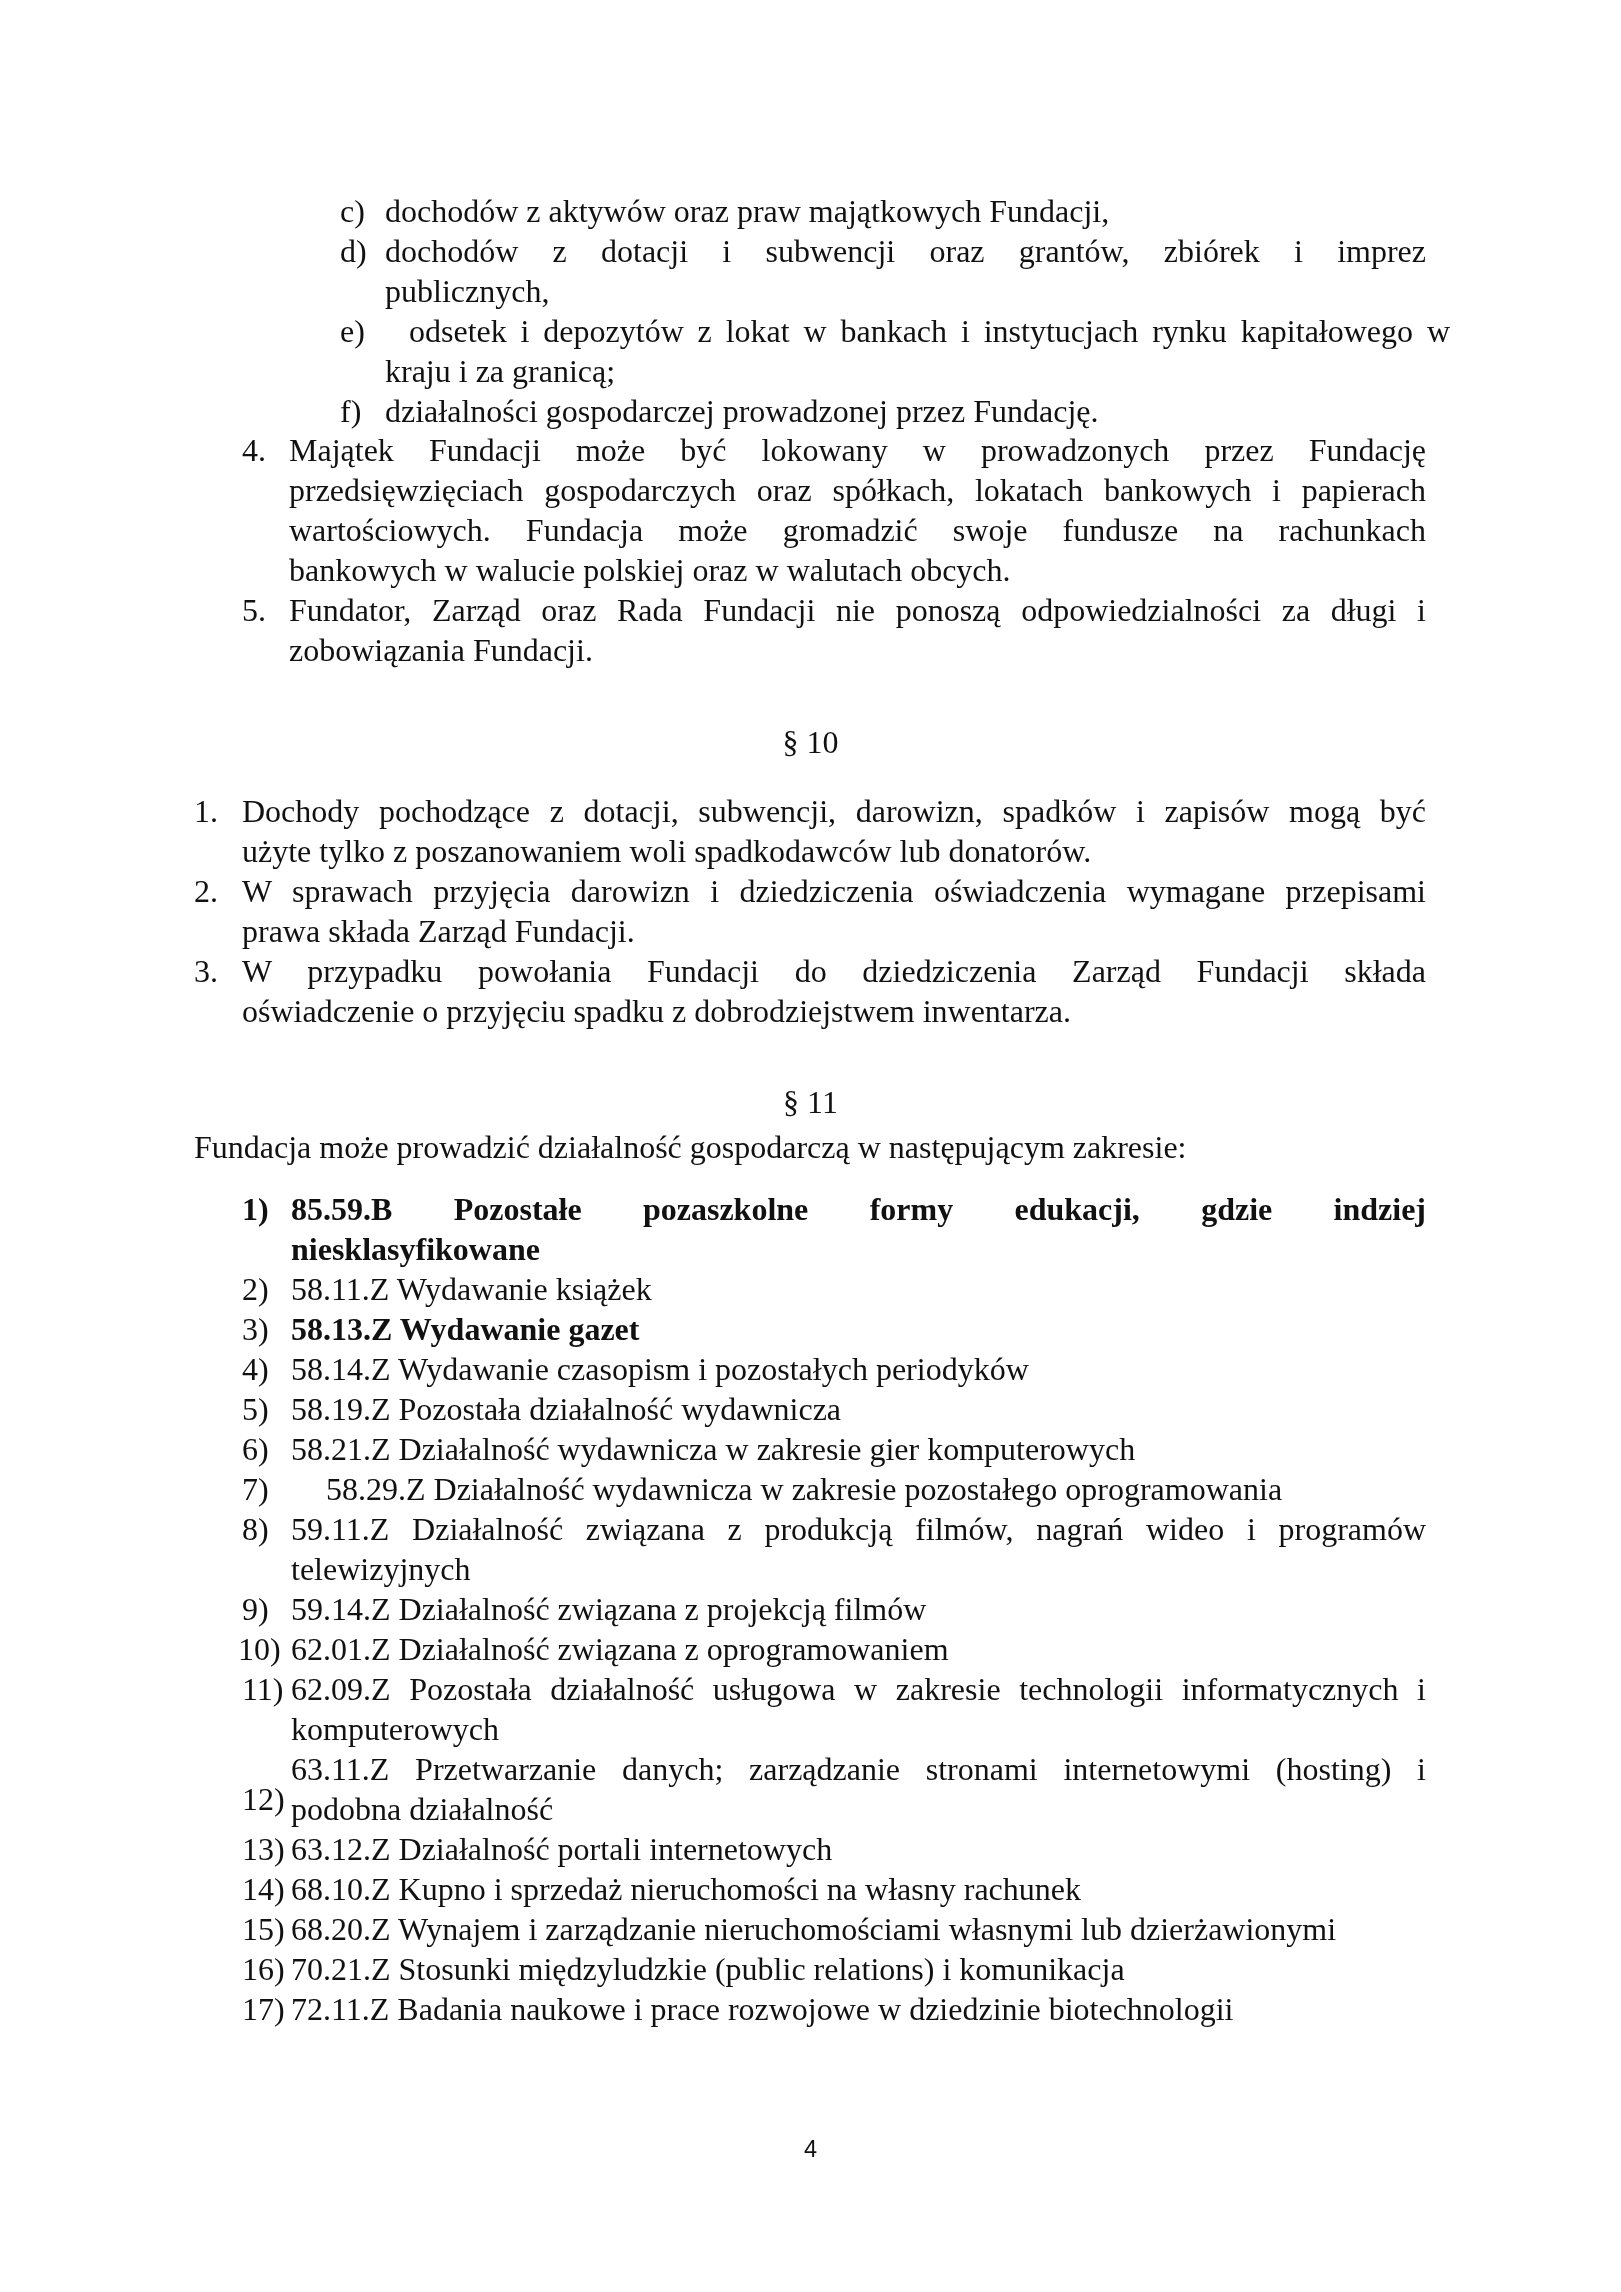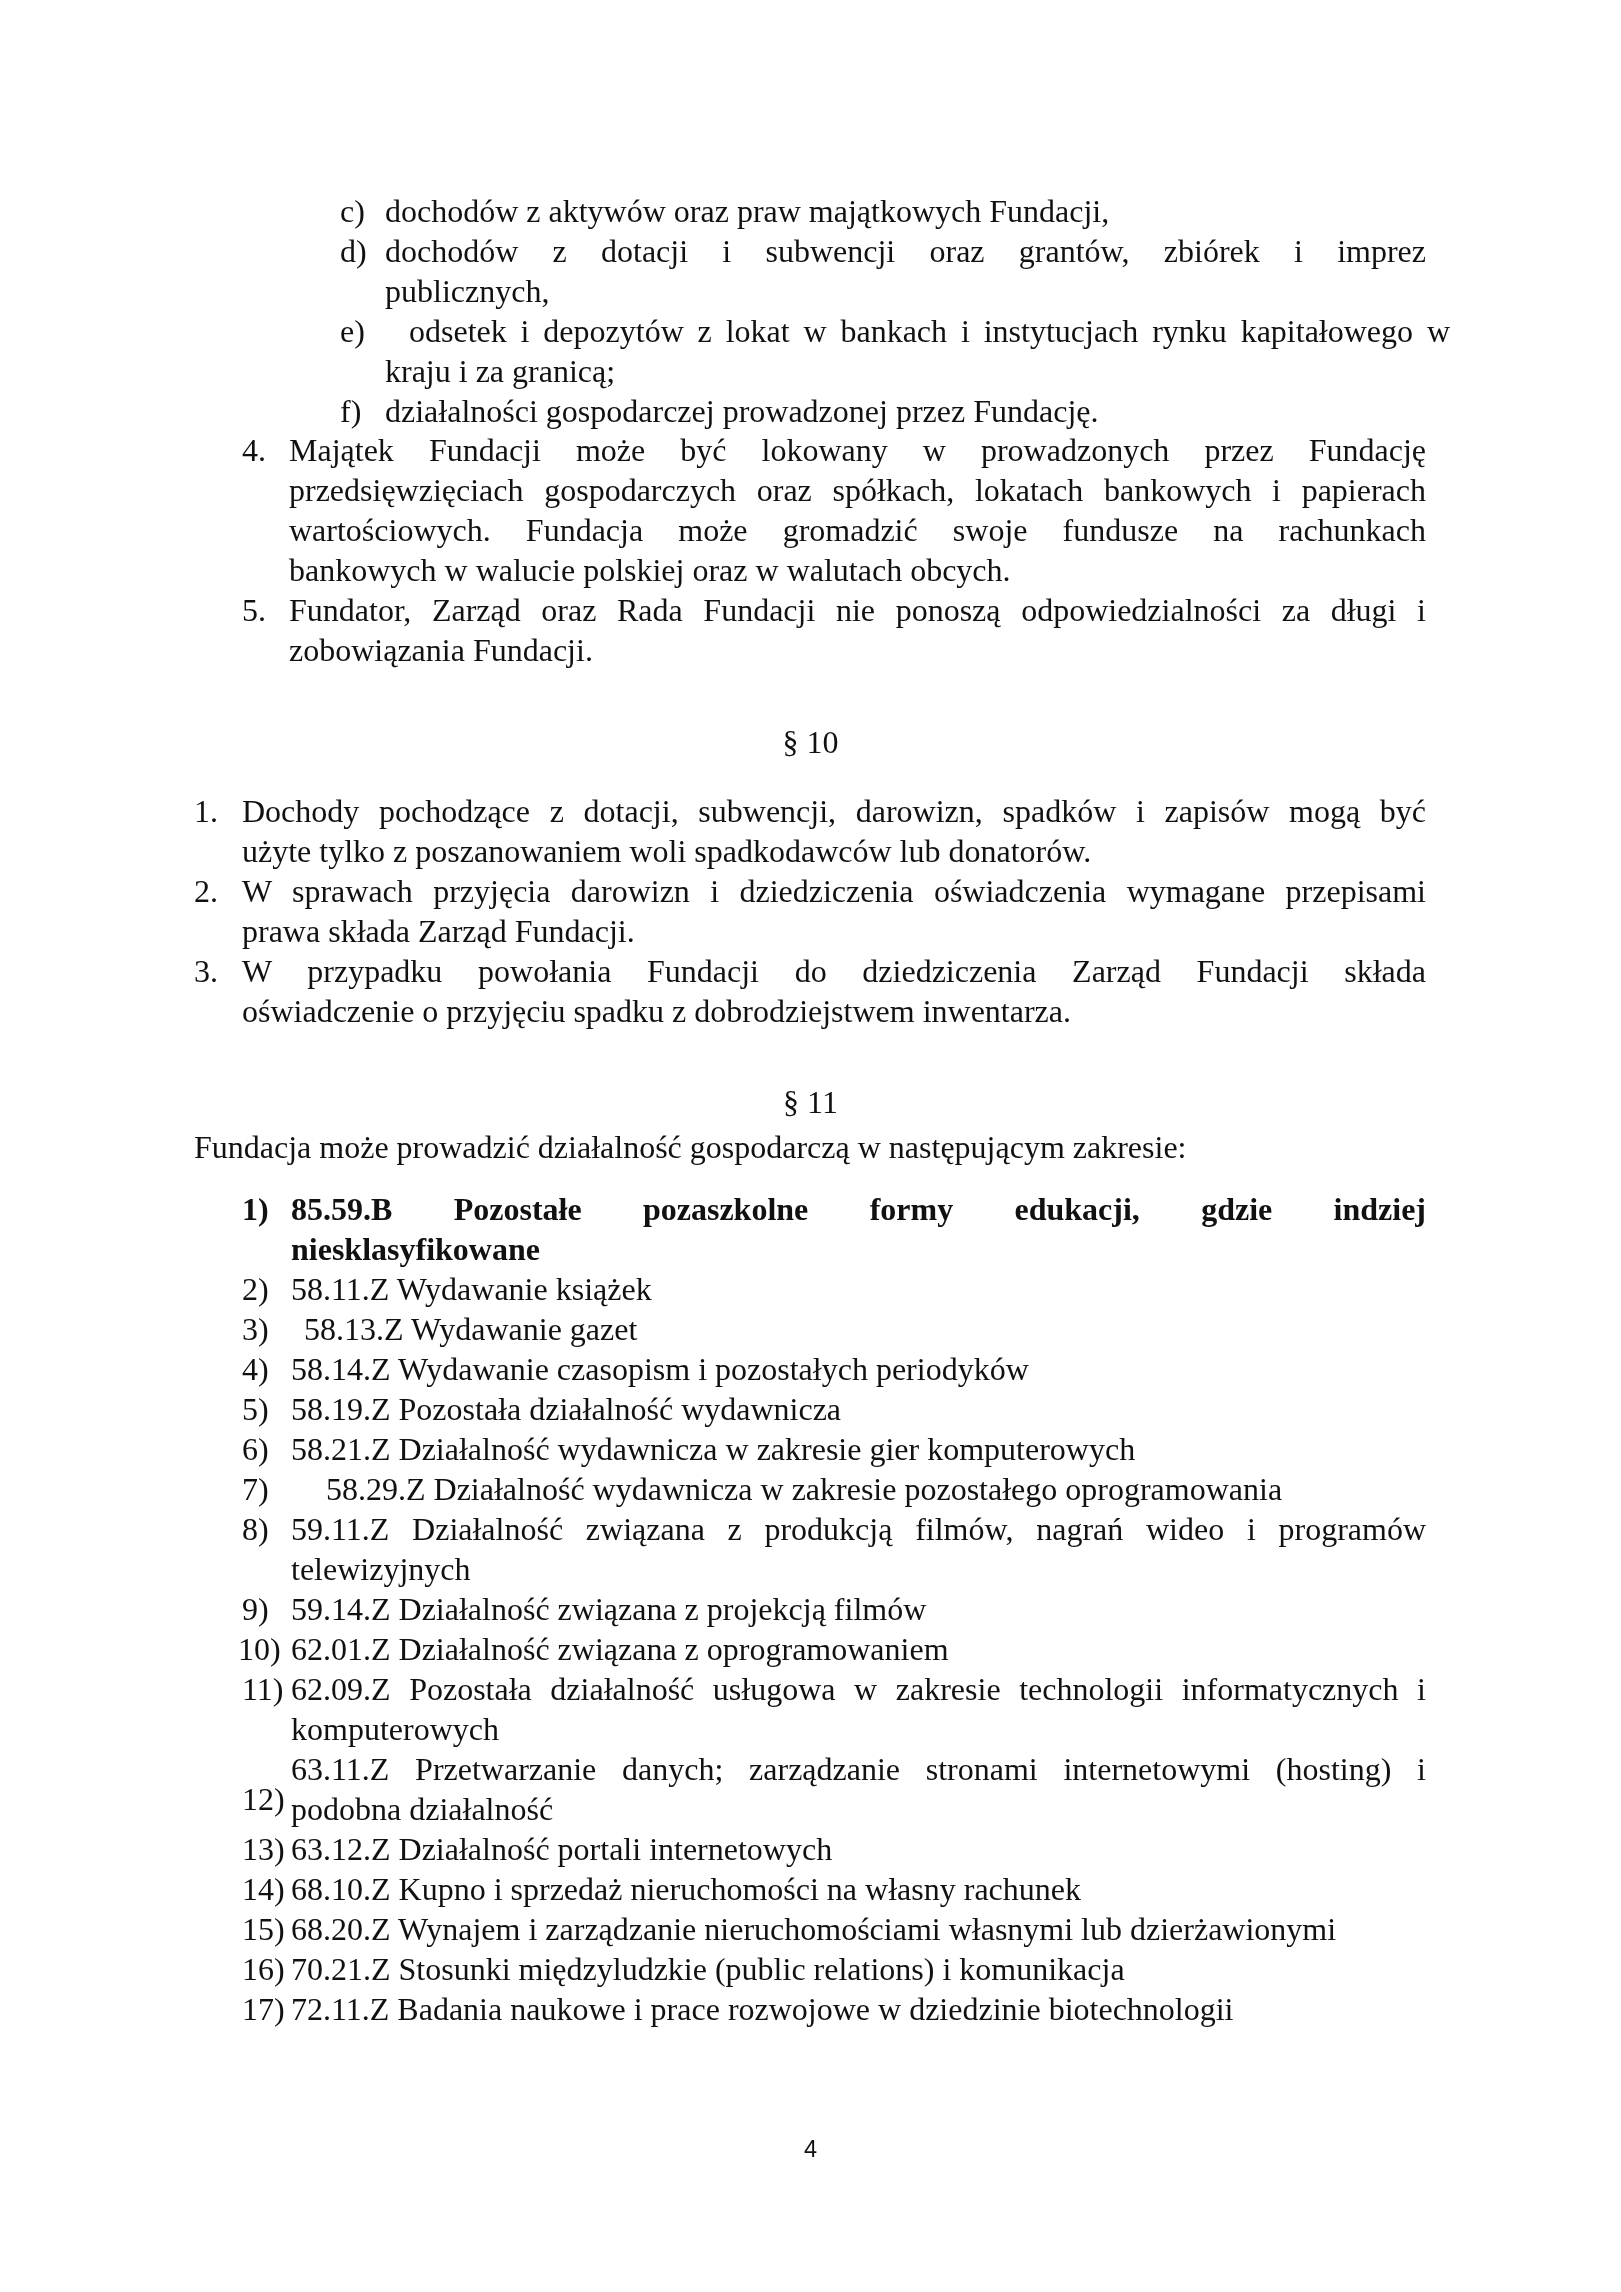--- a/index.html
+++ b/index.html
@@ -81,21 +81,21 @@
 
   <div class="center" id="h11" style="top: 1082px;">§ 11</div>
   <div class="line" id="intro11" style="left: 194px; top: 1127px;">Fundacja może prowadzić działalność gospodarczą w następującym zakresie:</div>
   <div id="sec11-items">
       <div class="marker bold" style="left: 242px; top: 1189px;">1)</div>
       <div class="line just bold" style="left: 291px; top: 1189px; width: 1135px;">85.59.B Pozostałe pozaszkolne formy edukacji, gdzie indziej</div>
       <div class="line bold" style="left: 291px; top: 1229px;">niesklasyfikowane</div>
       <div class="marker" style="left: 242px; top: 1269px;">2)</div>
       <div class="line" style="left: 291px; top: 1269px;">58.11.Z Wydawanie książek</div>
       <div class="marker" style="left: 242px; top: 1309px;">3)</div>
-      <div class="line" style="left: 304px; top: 1309px;">58.13.Z Wydawanie gazet</div>
+      <div class="line" style="left: 291px; top: 1309px; font-weight: bold;">58.13.Z Wydawanie gazet</div>
       <div class="marker" style="left: 242px; top: 1349px;">4)</div>
       <div class="line" style="left: 291px; top: 1349px;">58.14.Z Wydawanie czasopism i pozostałych periodyków</div>
       <div class="marker" style="left: 242px; top: 1389px;">5)</div>
       <div class="line" style="left: 291px; top: 1389px;">58.19.Z Pozostała działalność wydawnicza</div>
       <div class="marker" style="left: 242px; top: 1429px;">6)</div>
       <div class="line" style="left: 291px; top: 1429px;">58.21.Z Działalność wydawnicza w zakresie gier komputerowych</div>
       <div class="marker" style="left: 242px; top: 1469px;">7)</div>
       <div class="line" style="left: 291px; top: 1469px; margin-left: 35px;">58.29.Z Działalność wydawnicza w zakresie pozostałego oprogramowania</div>
       <div class="marker" style="left: 242px; top: 1509px;">8)</div>
       <div class="line just" style="left: 291px; top: 1509px; width: 1135px;">59.11.Z Działalność związana z produkcją filmów, nagrań wideo i programów</div>

